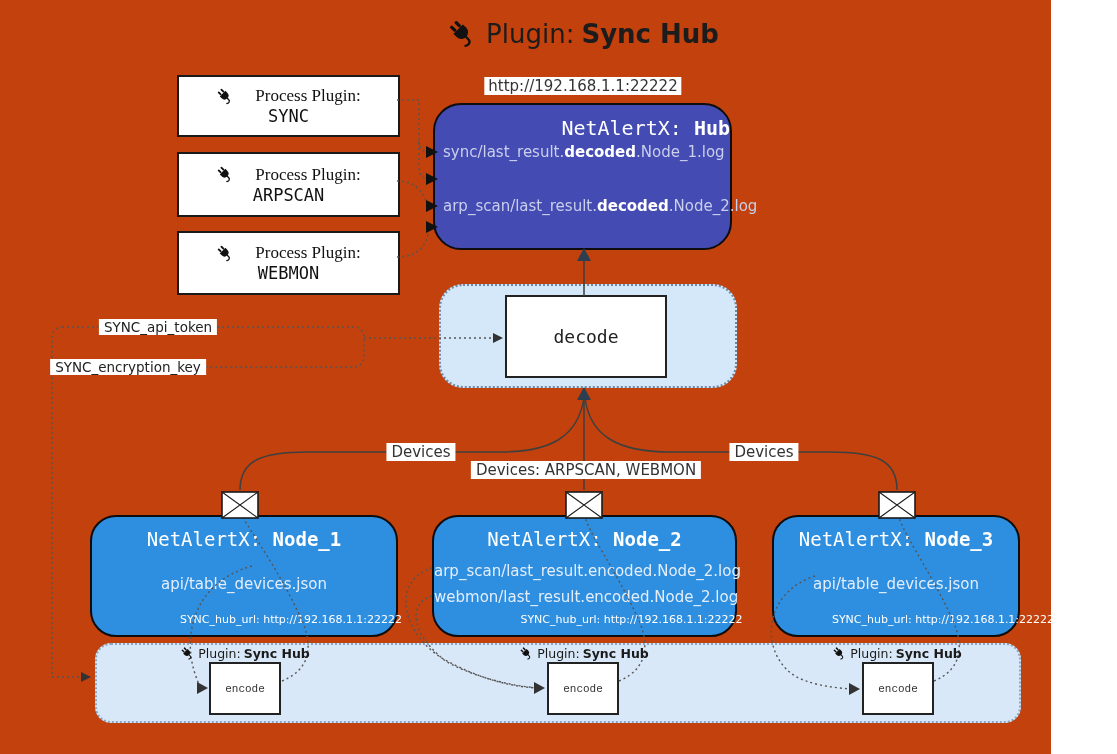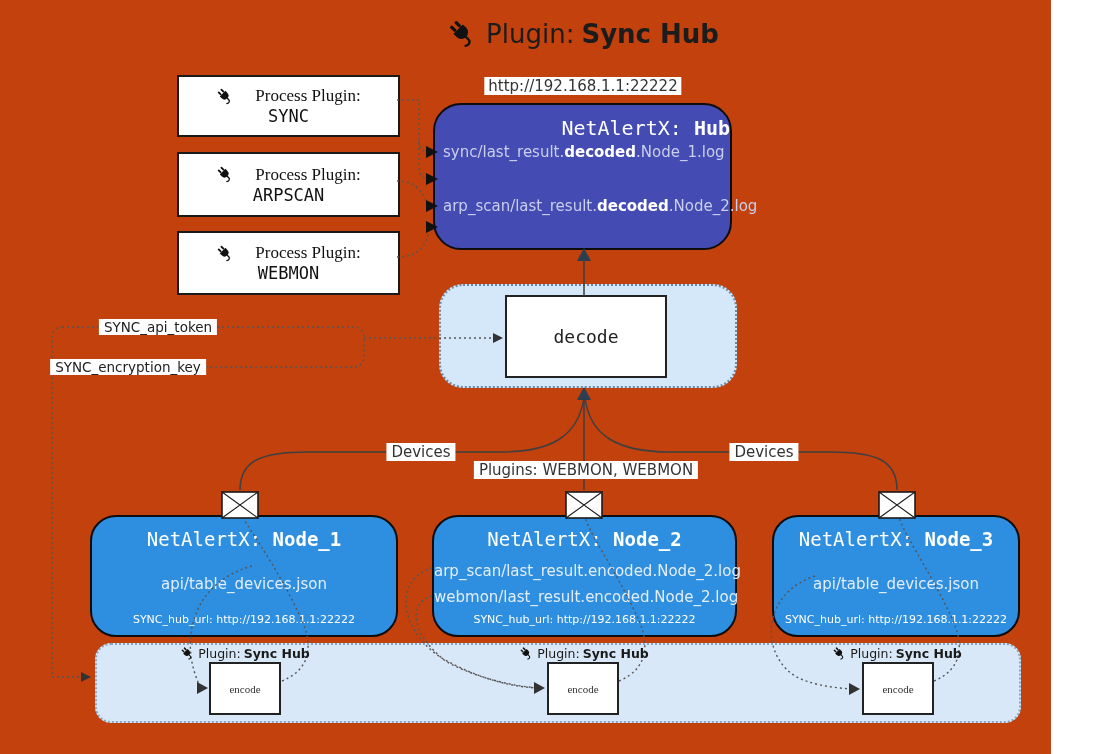--- a/index.html
+++ b/index.html
@@ -48,27 +48,27 @@
         border-radius:26px;box-sizing:border-box;color:#fff;z-index:1;}
   .node-1{left:90px;width:308px;}
   .node-2{left:432px;width:305px;}
   .node-3{left:772px;width:248px;}
   .node-title{text-align:center;margin-top:11px;font-family:"DejaVu Sans Mono",monospace;
               font-size:19px;white-space:nowrap;}
   .node-title b{font-weight:bold;}
   .node-files{text-align:center;margin-top:8px;font-size:15px;color:#e4eefb;line-height:26px;}
   .node-files.single{margin-top:21px;}
   .node-url{position:absolute;bottom:9px;left:0;width:100%;text-align:center;font-size:11px;
-            color:#ffffff;}
+            color:#ffffff;padding-left:47px;}
   
   .band{position:absolute;left:95px;top:643px;width:926px;height:80px;background:#d9e8f8;
         border:2px dotted #8aa5c0;border-radius:16px;box-sizing:border-box;z-index:1;}
   .encode-box{position:absolute;top:662px;width:72px;height:53px;background:#fff;
               border:2px solid #222;box-sizing:border-box;display:flex;align-items:center;
-              justify-content:center;font-family:Liberation Serif, serif;font-size:11px;
+              justify-content:center;font-family:Liberation Mono, monospace;font-size:11px;
               color:#333;z-index:1;}
   .enc-1{left:209px;} .enc-2{left:547px;} .enc-3{left:862px;}
   .enc-lbl{position:absolute;top:646px;transform:translateX(-50%);display:flex;
            align-items:center;gap:3px;font-size:12.5px;color:#1a1a1a;white-space:nowrap;z-index:3;}
   .enc-lbl b{font-weight:bold;}
   .el-1{left:245px;} .el-2{left:584px;} .el-3{left:897px;}
 </style>
 </head>
 <body>
 
@@ -198,21 +198,21 @@
   </div>
 
   <div class="decode-wrap"></div>
   <div class="decode-box">decode</div>
 
   <div class="lbl keylbl" style="left:158px;top:327px">SYNC_api_token</div>
   <div class="lbl keylbl" style="left:128px;top:367px">SYNC_encryption_key</div>
 
   <div class="lbl" style="left:421px;top:452px">Devices</div>
   <div class="lbl" style="left:764px;top:452px">Devices</div>
-  <div class="lbl" style="left:586px;top:470px">Plugins: WEBMON, WEBMON</div>
+  <div class="lbl" style="left:586px;top:470px">Devices: ARPSCAN, WEBMON</div>
 
   <div class="node node-1">
     <div class="node-title">
       <span>NetAlertX:</span>
       <b>Node_1</b>
     </div>
     <div class="node-files single">
       <div>api/table_devices.json</div>
     </div>
     <div class="node-url">SYNC_hub_url: http://192.168.1.1:22222</div>

